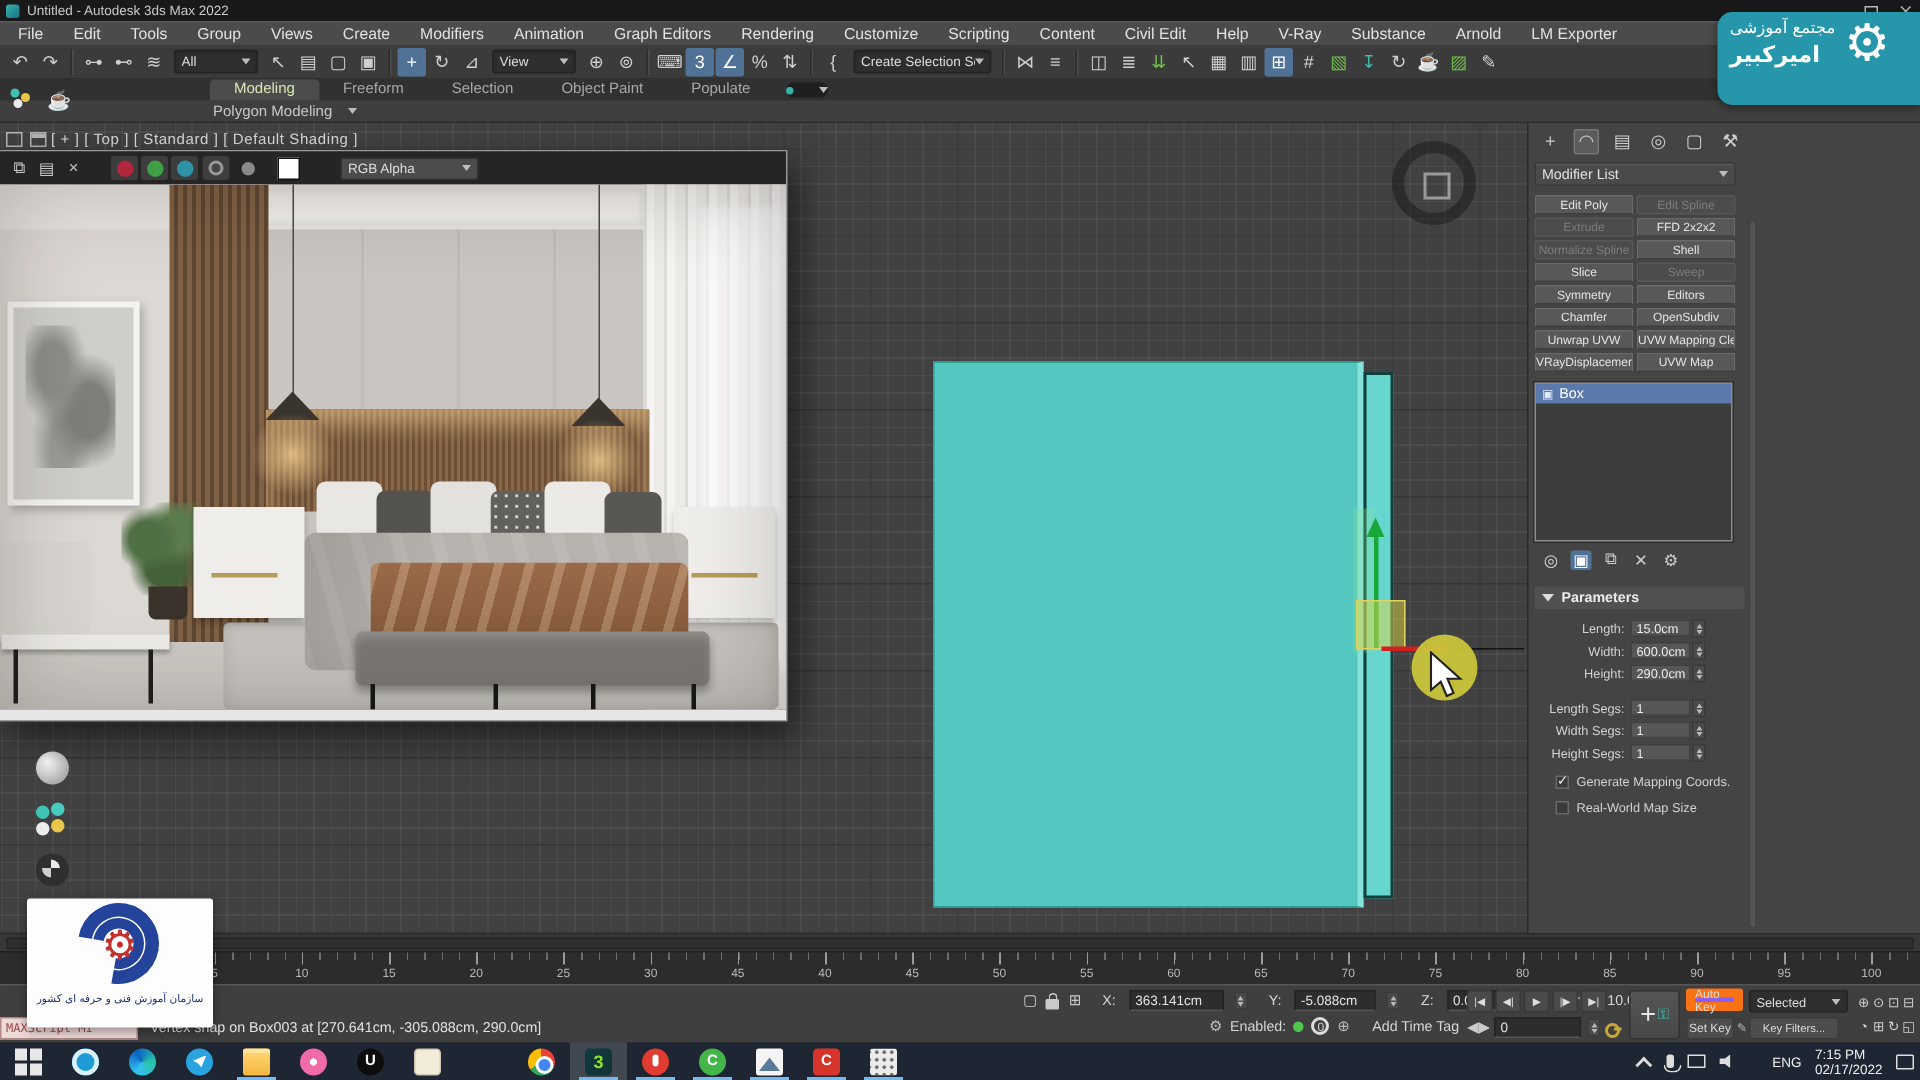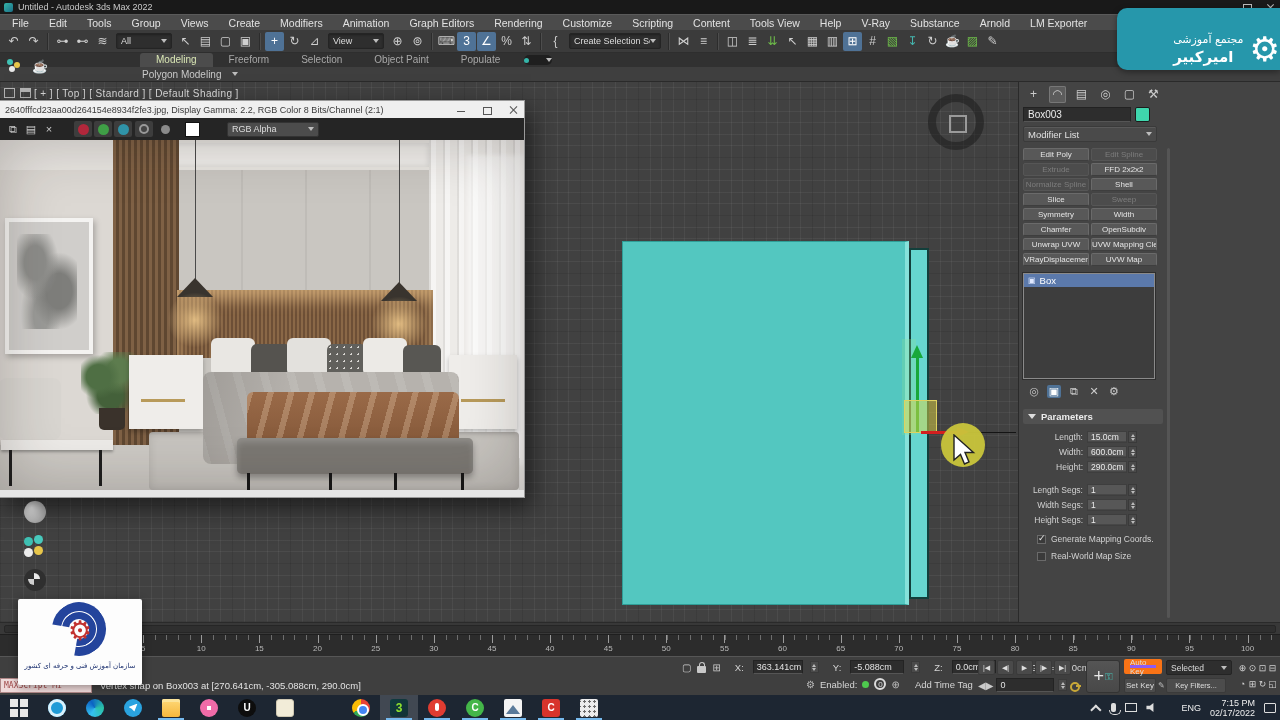--- a/index.html
+++ b/index.html
@@ -24,22 +24,22 @@
     border-top:1px solid #5a5a5a;display:flex;align-items:center;padding-left:2px;z-index:10;}
   .menu-item{font-size:10.5px;color:#e2e2e2;padding:0 10px;line-height:16px;cursor:default;}
   .sign-in{position:absolute;right:162px;top:1px;width:86px;height:14px;background:#3f3f3f;
     display:flex;align-items:center;gap:4px;padding:0 6px;font-size:9.5px;color:#ddd;}
   .person{width:7px;height:7px;position:relative;}
   .person::before{content:"";position:absolute;left:1.5px;top:0;width:4px;height:4px;border-radius:50%;background:#ccc;}
   .person::after{content:"";position:absolute;left:0;top:4px;width:7px;height:3px;border-radius:3px 3px 0 0;background:#ccc;}
   .caret{width:0;height:0;border-left:3.5px solid transparent;border-right:3.5px solid transparent;border-top:4px solid #bdbdbd;margin-left:auto;}
 
   
-  .brand{position:absolute;right:0;top:8px;width:163px;height:62px;background:#2697ab;z-index:40;
-    border-radius:10px 0 0 10px;display:flex;align-items:flex-end;justify-content:flex-end;padding:4px 0 4px 4px;
+  .brand{position:absolute;right:0;top:8px;width:135px;height:62px;background:#2697ab;z-index:40;
+    border-radius:10px 0 0 10px;display:flex;align-items:flex-start;justify-content:flex-end;padding:4px 20px 4px 4px;
     box-shadow:0 2px 6px rgba(0,0,0,.4);}
   .brand-text{display:flex;flex-direction:column;align-items:flex-end;gap:2px;margin-right:6px;direction:rtl;}
   .brand-l1{font-family:"DejaVu Sans",sans-serif;font-size:11px;color:#fff;}
   .brand-l2{font-family:"DejaVu Sans",sans-serif;font-size:15px;color:#fff;font-weight:bold;}
   .brand-gear{font-family:"DejaVu Sans",sans-serif;font-size:34px;color:#fff;line-height:34px;}
 
   
   .main-toolbar{position:absolute;left:0;top:30px;width:1280px;height:23px;background:#3b3b3b;
     border-bottom:1px solid #2e2e2e;display:flex;align-items:center;padding-left:4px;gap:1px;}
   .tb-icon{width:19px;height:19px;display:flex;align-items:center;justify-content:center;
@@ -333,21 +333,21 @@
   .ic-app-red-c{background:#d7342c;border-radius:3px;color:#fff;font-size:10px;}
   .ic-calculator{background:#ececec;border-radius:2px;
     background-image:radial-gradient(#6a6a6a 1px,transparent 1.2px);background-size:5px 5px;background-position:2px 5px;}
   .tray{position:absolute;right:4px;top:0;height:25px;display:flex;align-items:center;gap:9px;}
   .tray-caret{width:8px;height:8px;border-left:2px solid #ddd;border-top:2px solid #ddd;transform:rotate(45deg) translateY(3px);}
   .tray-mic{width:5px;height:9px;background:#ddd;border-radius:2px;position:relative;}
   .tray-mic::after{content:"";position:absolute;left:-2.5px;bottom:-3px;width:10px;height:4px;border:1.5px solid #ddd;border-top:none;border-radius:0 0 5px 5px;}
   .tray-monitor{width:12px;height:9px;border:1.5px solid #ddd;position:relative;}
   .tray-speaker{width:10px;height:9px;background:#ddd;clip-path:polygon(0 30%,35% 30%,70% 0,70% 100%,35% 70%,0 70%);}
   .tray-lang{font-size:9px;color:#eee;margin-left:16px;}
-  .tray-clock{display:flex;flex-direction:column;align-items:flex-end;line-height:10px;}
+  .tray-clock{display:flex;flex-direction:column;align-items:flex-start;line-height:10px;}
   .tray-time,.tray-date{font-size:9px;color:#eee;}
   .tray-notif{width:12px;height:10px;border:1.5px solid #ddd;border-radius:1px;}
 </style>
 </head>
 <body>
 
 <div id="screen">
 
   <div class="title-bar">
     <span class="app-logo"></span>
@@ -366,21 +366,21 @@
       <div class="menu-item">Group</div>
       <div class="menu-item">Views</div>
       <div class="menu-item">Create</div>
       <div class="menu-item">Modifiers</div>
       <div class="menu-item">Animation</div>
       <div class="menu-item">Graph Editors</div>
       <div class="menu-item">Rendering</div>
       <div class="menu-item">Customize</div>
       <div class="menu-item">Scripting</div>
       <div class="menu-item">Content</div>
-      <div class="menu-item">Tools View</div>
+      <div class="menu-item">Civil Edit</div>
       <div class="menu-item">Help</div>
       <div class="menu-item">V-Ray</div>
       <div class="menu-item">Substance</div>
       <div class="menu-item">Arnold</div>
       <div class="menu-item">LM Exporter</div>
     </div>
   <div class="sign-in">
     <span class="person"></span>
     <span>Sign In</span>
     <span class="caret"></span>
@@ -509,28 +509,20 @@
           <i></i>
           <i></i>
           <i></i>
         </div>
       <div class="lt lt-palette"></div>
       <div class="lt lt-bake"></div>
     </div>
   </div>
 
   <div class="img-window">
-    <div class="iw-title">
-      <span class="iw-title-text">2640fffcd23aa00d264154e8934f2fe3.jpg, Display Gamma: 2.2, RGB Color 8 Bits/Channel (2:1)</span>
-      <span class="iw-controls">
-        <span class="iwc iwc-min"></span>
-        <span class="iwc iwc-max"></span>
-        <span class="iwc iwc-close"></span>
-      </span>
-    </div>
     <div class="iw-toolbar">
       <span style="display:flex;gap:2px;" id="iw-tools">
           <div class="iw-tool">⧉</div>
           <div class="iw-tool">▤</div>
           <div class="iw-tool">×</div>
         </span>
       <span id="iw-channels" style="display:flex;gap:2px;margin-left:14px;">
           <div class="chan-btn">
             <div class="chan-dot" style="background: rgb(178, 39, 59);"></div>
           </div>
@@ -601,39 +593,35 @@
 
   <div class="cmd-panel">
     <div class="cp-tabs" id="cp-tabs">
         <div class="cp-tab">+</div>
         <div class="cp-tab active">◠</div>
         <div class="cp-tab">▤</div>
         <div class="cp-tab">◎</div>
         <div class="cp-tab">▢</div>
         <div class="cp-tab">⚒</div>
       </div>
-    <div class="cp-name-row">
-      <div class="cp-name">Box003</div>
-      <div class="cp-swatch" id="cp-swatch" style="background: rgb(63, 214, 173);"></div>
-    </div>
     <div class="cp-modlist">
       <span>Modifier List</span>
       <span class="caret"></span>
     </div>
     <div class="cp-grid" id="cp-grid">
         <div class="cp-btn">Edit Poly</div>
         <div class="cp-btn disabled">Edit Spline</div>
         <div class="cp-btn disabled">Extrude</div>
         <div class="cp-btn">FFD 2x2x2</div>
         <div class="cp-btn disabled">Normalize Spline</div>
         <div class="cp-btn">Shell</div>
         <div class="cp-btn">Slice</div>
         <div class="cp-btn disabled">Sweep</div>
         <div class="cp-btn">Symmetry</div>
-        <div class="cp-btn">Width</div>
+        <div class="cp-btn">Editors</div>
         <div class="cp-btn">Chamfer</div>
         <div class="cp-btn">OpenSubdiv</div>
         <div class="cp-btn">Unwrap UVW</div>
         <div class="cp-btn">UVW Mapping Clear</div>
         <div class="cp-btn">VRayDisplacementMod</div>
         <div class="cp-btn">UVW Map</div>
       </div>
     <div class="cp-stack" id="cp-stack">
         <div class="stack-row selected">
           <div class="stack-ico">▣</div>
@@ -729,21 +717,21 @@
 
   <div class="status-bar">
     <div class="sb maxscript">MAXScript Mi</div>
     <div class="sb prompt">Vertex snap on Box003 at [270.641cm, -305.088cm, 290.0cm]</div>
 
     <div class="sb sel-cluster">
       <span class="mini-ico">▢</span>
       <span class="lock"></span>
       <span class="mini-ico">⊞</span>
       <span class="coord-label">X:</span>
-      <span class="val" style="width:50px;">363.141cm</span>
+      <span class="val" style="width:63px;">363.141cm</span>
       <span class="spin"></span>
       <span class="coord-label">Y:</span>
       <span class="val" style="width:54px;">-5.088cm</span>
       <span class="spin"></span>
       <span class="coord-label">Z:</span>
       <span class="val" style="width:44px;">0.0cm</span>
       <span class="spin"></span>
       <span class="grid-text">Grid = 10.0cm</span>
     </div>
 

